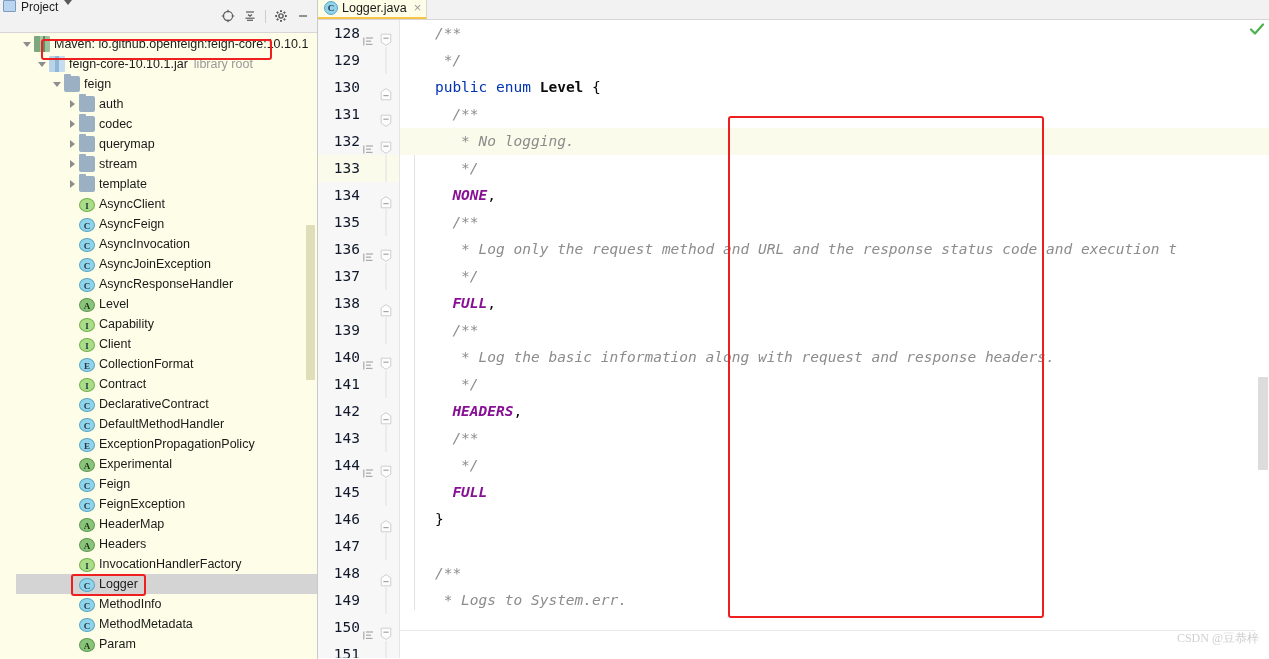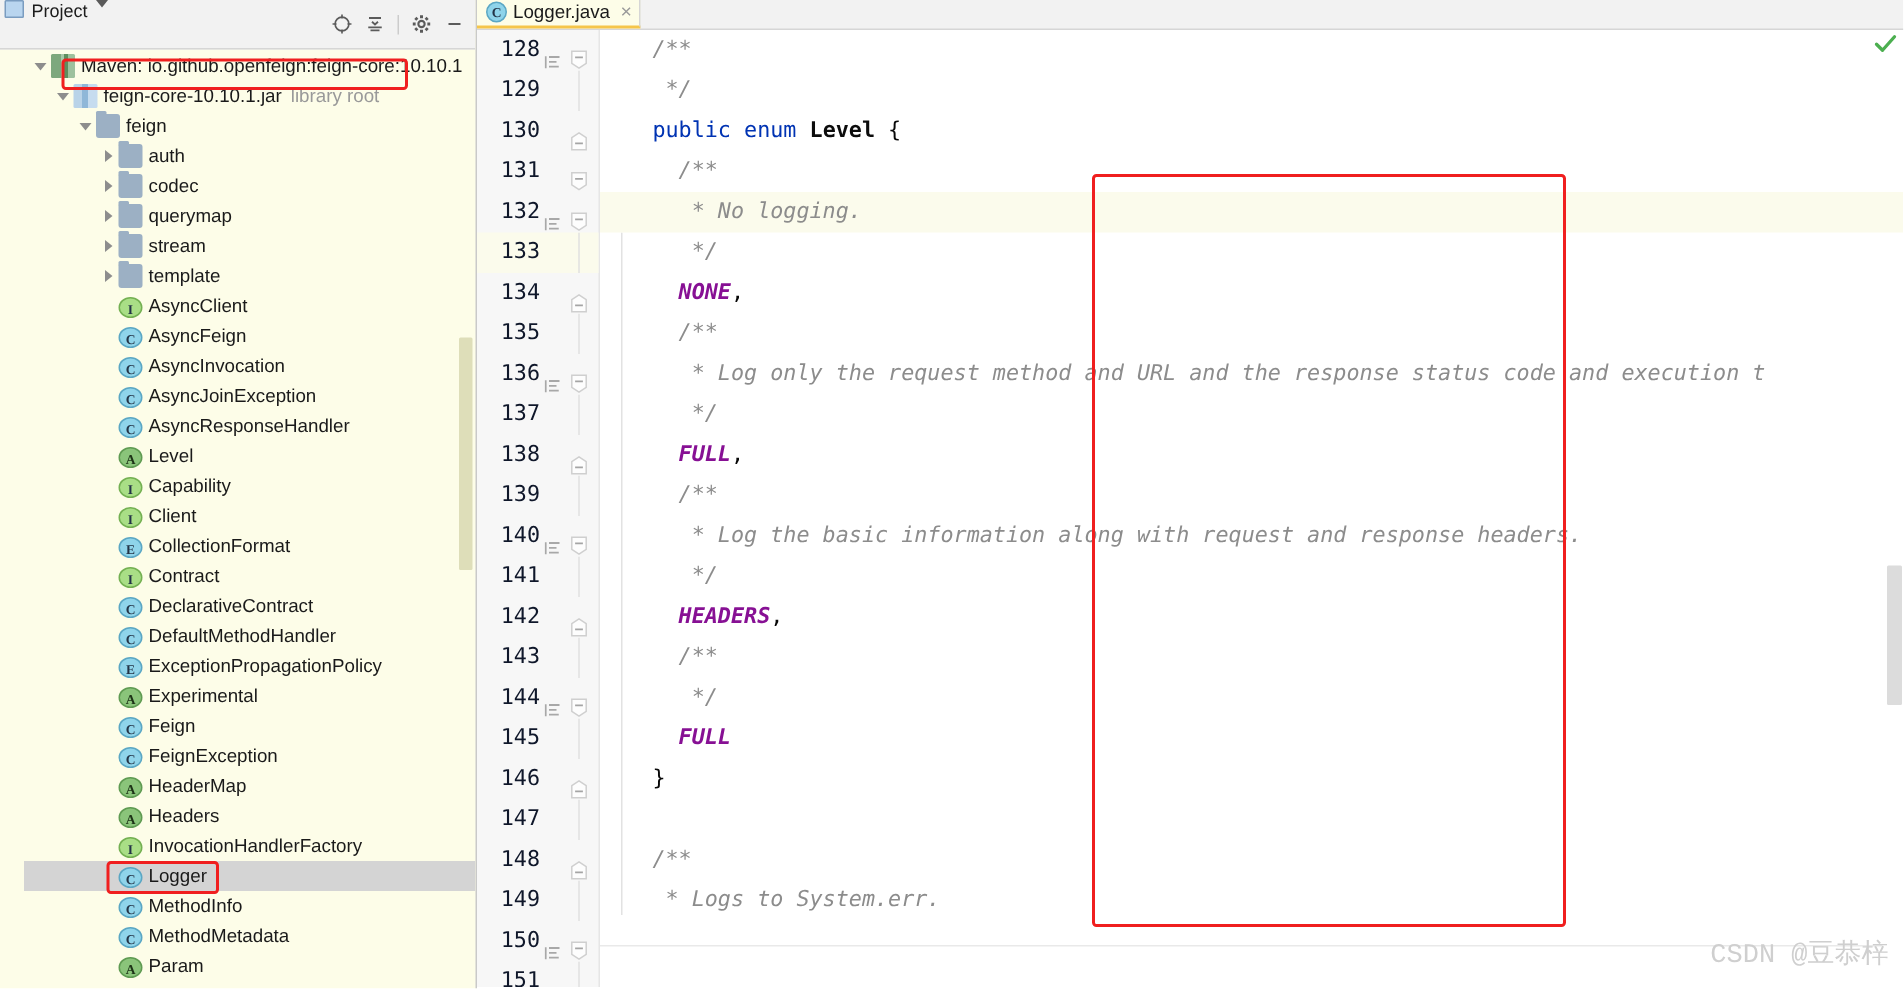--- a/index.html
+++ b/index.html
@@ -322,25 +322,25 @@
     width: 10px;
     background: #dcdcdc;
     border-radius: 1px;
     z-index: 11;
   }
 
   .watermark {
     position: absolute;
     right: 10px;
     bottom: 12px;
-    font-size: 18px;
+    font-size: 12px;
     color: #cfcfcf;
     z-index: 13;
     white-space: nowrap;
-    font-family: Liberation Mono, monospace;
+    font-family: Liberation Serif, serif;
   }
 </style>
 </head>
 <body>
 
 <div id="app">
 
   <div class="left-panel">
 
     <div class="panel-header">

